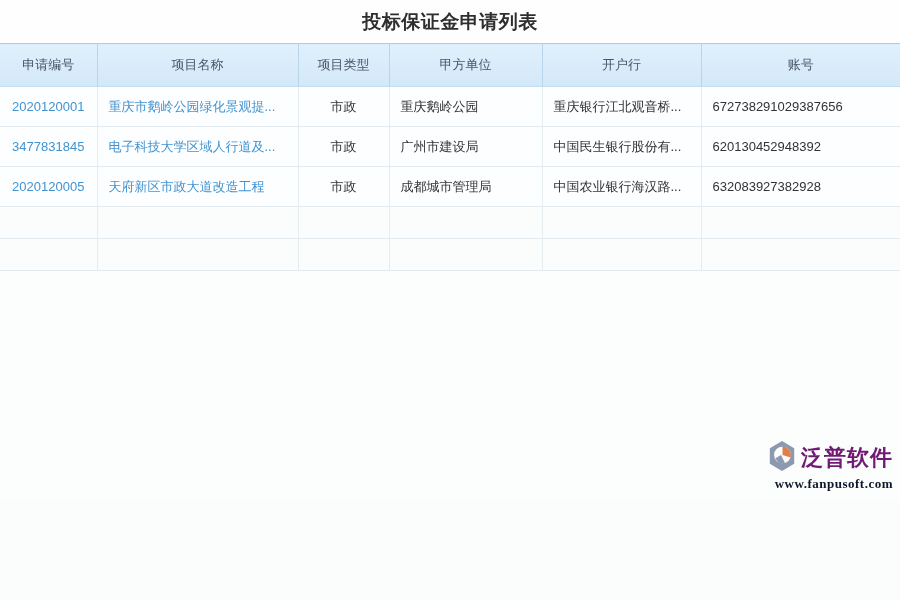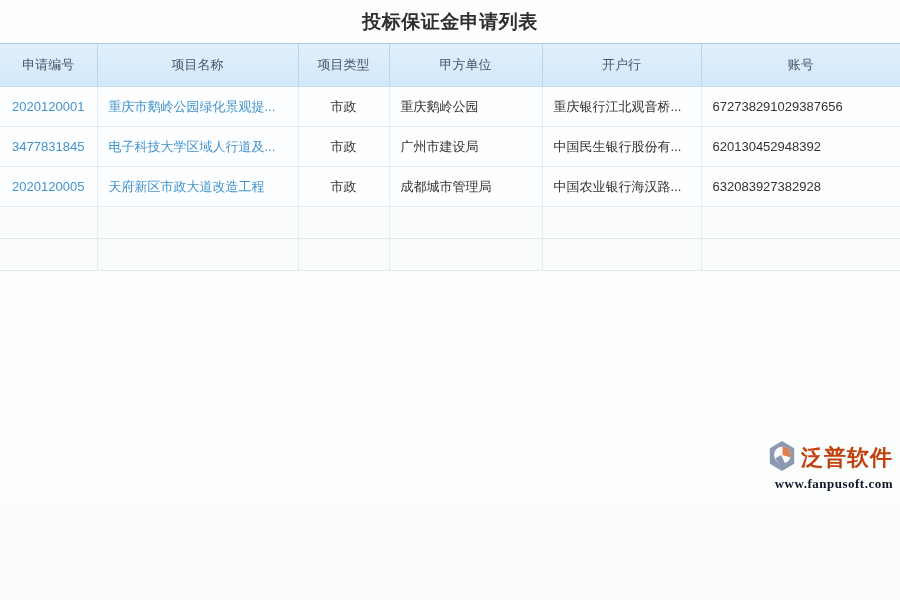--- a/index.html
+++ b/index.html
@@ -45,21 +45,21 @@
   .left   { text-align:left; padding-left:11px; }
 
   .cell-link { color:#4193cf; text-decoration:none; cursor:pointer; }
 
   .fanpu-logo {
     position:absolute; right:7px; bottom:10px;
     text-align:right; line-height:1;
   }
   .logo-top { display:flex; align-items:center; justify-content:flex-end; }
   .logo-text {
-    font-size:22px; font-weight:700; color:#c2410c;
+    font-size:22px; font-weight:700; color:#701a75;
     margin-left:4px; letter-spacing:1px;
   }
   .logo-url {
     margin-top:2px;
     font-family:"Liberation Serif","DejaVu Serif",serif;
     font-size:13px; font-weight:700; color:#0f172a; letter-spacing:0.5px;
   }
 </style>
 </head>
 <body>

